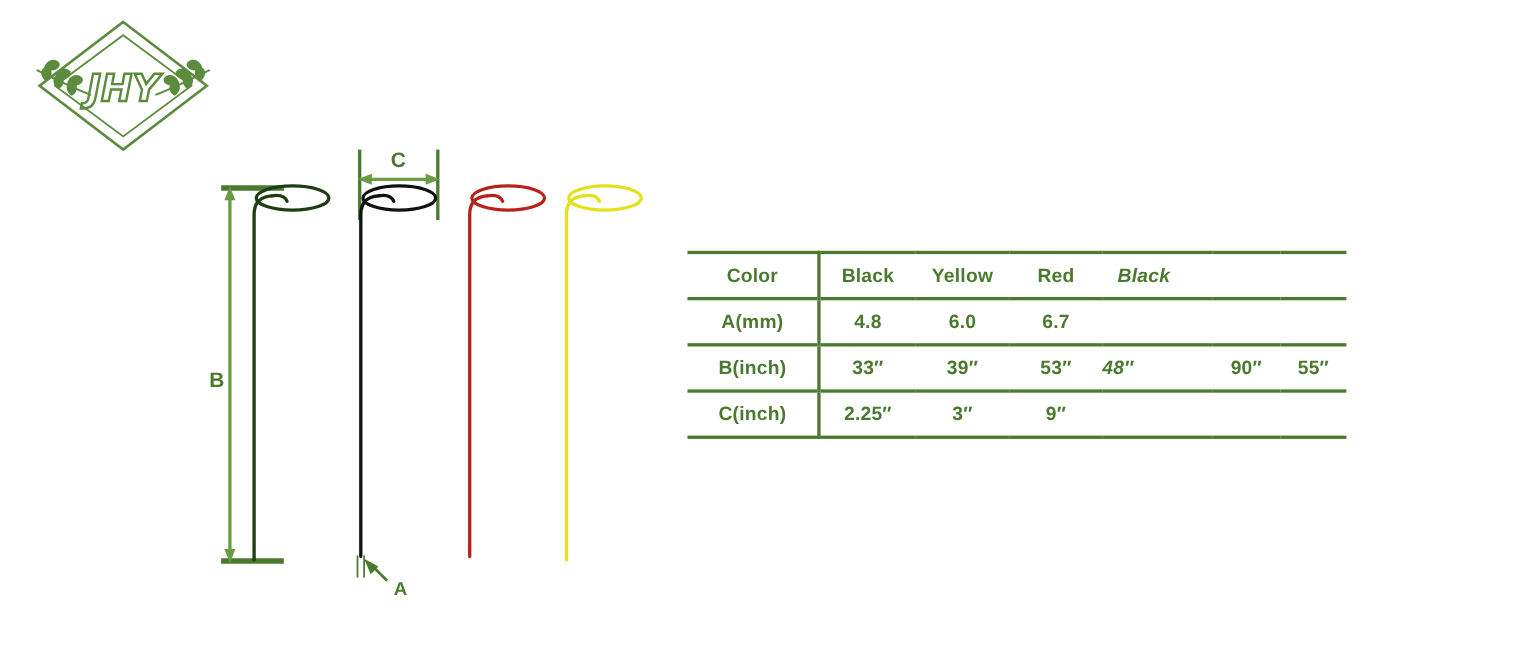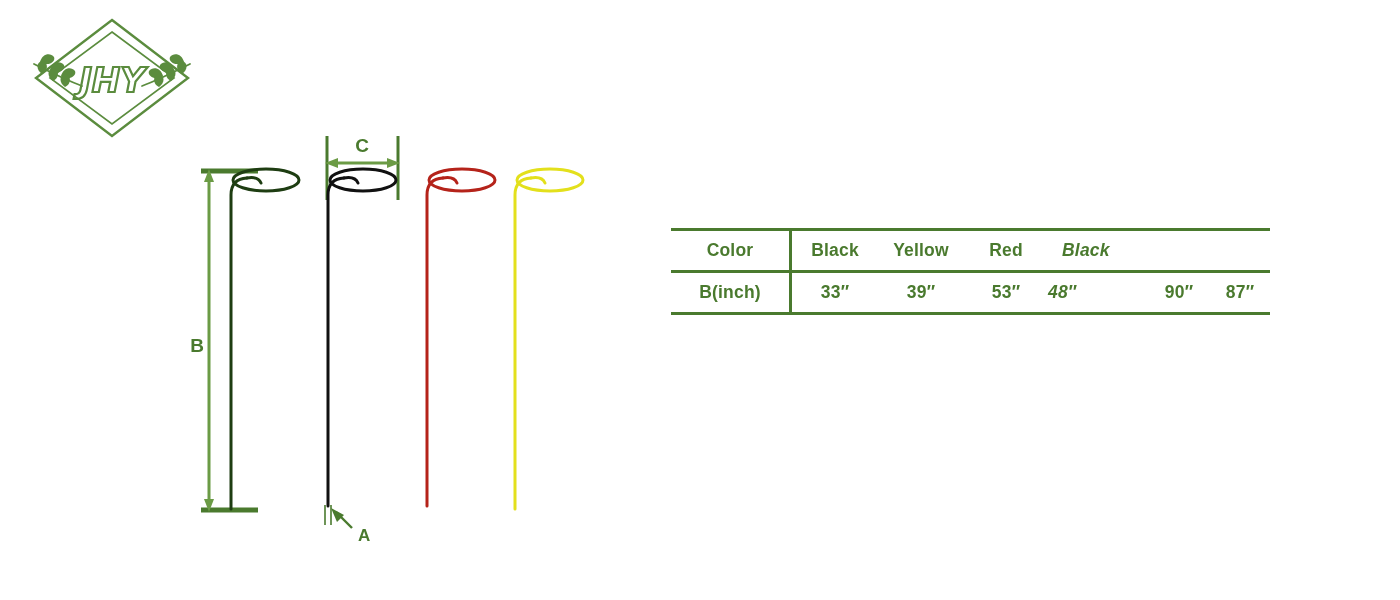--- a/index.html
+++ b/index.html
@@ -33,21 +33,21 @@
   #product-diagram {
     position: absolute;
     left: 180px;
     top: 120px;
     width: 430px;
     height: 430px;
   }
   
   #spec-table {
     position: absolute;
-    left: 671px;
+    left: 625px;
     top: 228px;
     width: 578px;
     border-collapse: collapse;
     table-layout: fixed;
   }
   #spec-table td {
     height: 39px;
     padding: 0;
     font-size: 17.5px;
     font-weight: bold;
@@ -168,22 +168,40 @@
     <tr>
       <td class="rowhead">Color</td>
       <td class="c1">Black</td>
       <td class="c2">Yellow</td>
       <td class="c3">Red</td>
       <td class="c4">Black</td>
       <td class="c5"></td>
       <td class="c6"></td>
     </tr>
     <tr class="body-row">
+      <td class="rowhead">A(mm)</td>
+      <td class="c1">4.8</td>
+      <td class="c2">6.0</td>
+      <td class="c3">6.7</td>
+      <td class="c4"></td>
+      <td class="c5"></td>
+      <td class="c6"></td>
+    </tr>
+    <tr class="body-row">
       <td class="rowhead">B(inch)</td>
       <td class="c1">33″</td>
       <td class="c2">39″</td>
       <td class="c3">53″</td>
       <td class="c4">48″</td>
       <td class="c5">90″</td>
-      <td class="c6">87″</td>
+      <td class="c6">55″</td>
+    </tr>
+    <tr class="body-row">
+      <td class="rowhead">C(inch)</td>
+      <td class="c1">2.25″</td>
+      <td class="c2">3″</td>
+      <td class="c3">9″</td>
+      <td class="c4"></td>
+      <td class="c5"></td>
+      <td class="c6"></td>
     </tr>
   </tbody>
 </table>
 
 </body></html>

